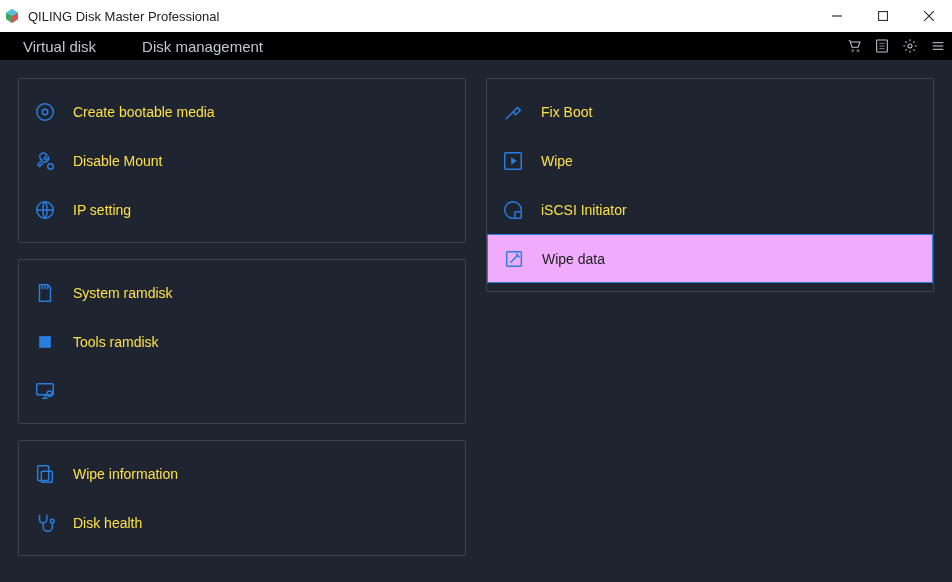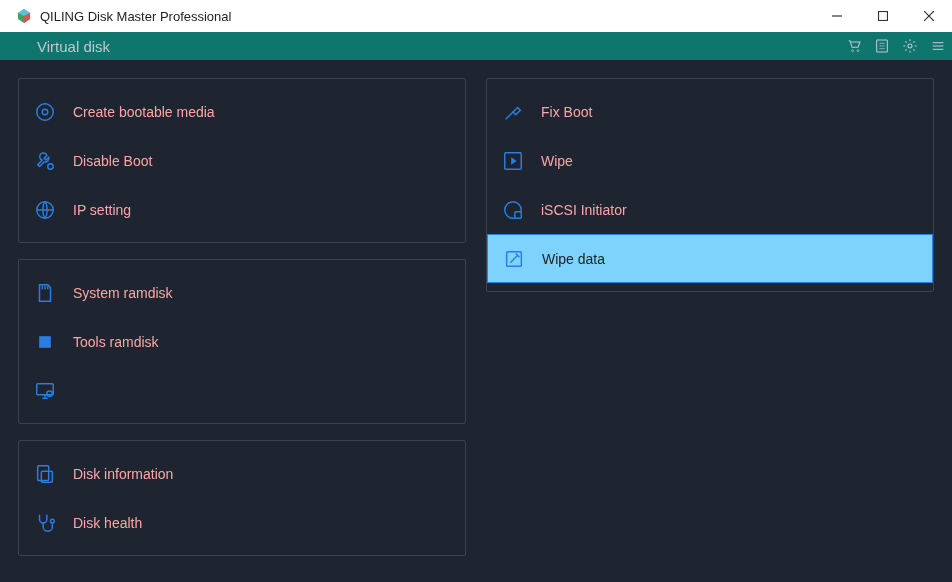--- a/index.html
+++ b/index.html
@@ -11,38 +11,37 @@
   overflow: hidden;
   color: #c0c6cf;
   font-size: 14px;
   user-select: none;
 }
 .titlebar {
   height: 32px;
   background: #ffffff;
   display: flex;
   align-items: center;
-  padding-left: 16px;
+  padding-left: 4px;
   color: #222;
   font-size: 13px;
   justify-content: center;
 }
 .titlebar .logo {
   width: 16px; height: 16px; margin-right: 8px;
 }
 .titlebar .spacer { flex: 1; }
 .winbtn { width: 46px; height: 32px; display:flex; align-items:center; justify-content:center; }
 .winbtn svg { stroke: #333; fill: none; }
 
 .tabbar {
   height: 28px;
-  background: #0f766e;
+  background: #000000;
   display: flex;
   align-items: stretch;
-  padding-left: 14px;
   gap: 0;
 }
 .tab {
   padding: 0 22px;
   display: flex;
   align-items: center;
   color: #c0c6cf;
   font-size: 15px;
   border: 1px solid transparent;
   border-bottom: none;
@@ -71,24 +70,24 @@
   border-radius: 2px;
   padding: 8px 0;
 }
 .item {
   display: flex;
   align-items: center;
   height: 49px;
   padding: 0 14px;
   cursor: pointer;
   gap: 16px;
-  color: #fca5a5;
+  color: #fde047;
 }
 .item.selected {
-  background: #7dd3fc;
+  background: #f0abfc;
   color: #222;
   border: 1px solid #2a7de1;
 }
 .item .iconwrap {
   width: 24px; height:24px; display:flex; align-items:center; justify-content:center;
   color: #2a7de1;
 }
 .item svg { stroke: #2a7de1; fill: none; stroke-width:1.6; }
 .item .fill svg { fill:#2a7de1; stroke:none; }
 </style>
@@ -118,20 +117,21 @@
   <div class="winbtn">
       <svg width="10" height="10">
         <line x1="0" y1="0" x2="10" y2="10" stroke-width="1.2"></line>
         <line x1="10" y1="0" x2="0" y2="10" stroke-width="1.2"></line>
       </svg>
     </div>
 </div>
 
 <div class="tabbar">
   <div class="tab">Virtual disk</div>
+  <div class="tab">Disk management</div>
   <span class="spacer"></span>
   <div class="tool-icon">
       <svg width="16" height="16" viewBox="0 0 24 24">
         <path d="M4 4h2l3 10h9l3-8H7" stroke-width="1.6"></path>
         <circle cx="10" cy="19" r="1.5"></circle>
         <circle cx="18" cy="19" r="1.5"></circle>
       </svg>
     </div>
   <div class="tool-icon">
       <svg width="16" height="16" viewBox="0 0 24 24">
@@ -169,21 +169,21 @@
           </span>
         <span>Create bootable media</span>
       </div>
       <div class="item">
         <span class="iconwrap">
             <svg viewBox="0 0 24 24" width="22" height="22">
               <path d="M14 6a4 4 0 1 0-5 5l-5 5 2 2 5-5a4 4 0 0 0 5-5l-3 3-2-2 3-3z"></path>
               <circle cx="18" cy="18" r="3"></circle>
             </svg>
           </span>
-        <span>Disable Boot</span>
+        <span>Disable Mount</span>
       </div>
       <div class="item">
         <span class="iconwrap">
             <svg viewBox="0 0 24 24" width="22" height="22">
               <circle cx="12" cy="12" r="9"></circle>
               <path d="M3 12h18M12 3c3 3 3 15 0 18M12 3c-3 3-3 15 0 18"></path>
             </svg>
           </span>
         <span>IP setting</span>
       </div>
@@ -222,21 +222,21 @@
     </div>
 
     <div class="panel">
       <div class="item">
         <span class="iconwrap">
             <svg viewBox="0 0 24 24" width="22" height="22">
               <rect x="4" y="3" width="12" height="16" rx="1"></rect>
               <rect x="8" y="9" width="12" height="12" rx="1"></rect>
             </svg>
           </span>
-        <span>Disk information</span>
+        <span>Wipe information</span>
       </div>
       <div class="item">
         <span class="iconwrap">
             <svg viewBox="0 0 24 24" width="22" height="22">
               <path d="M6 3v5a4 4 0 0 0 8 0V3"></path>
               <path d="M10 12v4a5 5 0 0 0 10 0v-3"></path>
               <circle cx="20" cy="10" r="2"></circle>
             </svg>
           </span>
         <span>Disk health</span>

